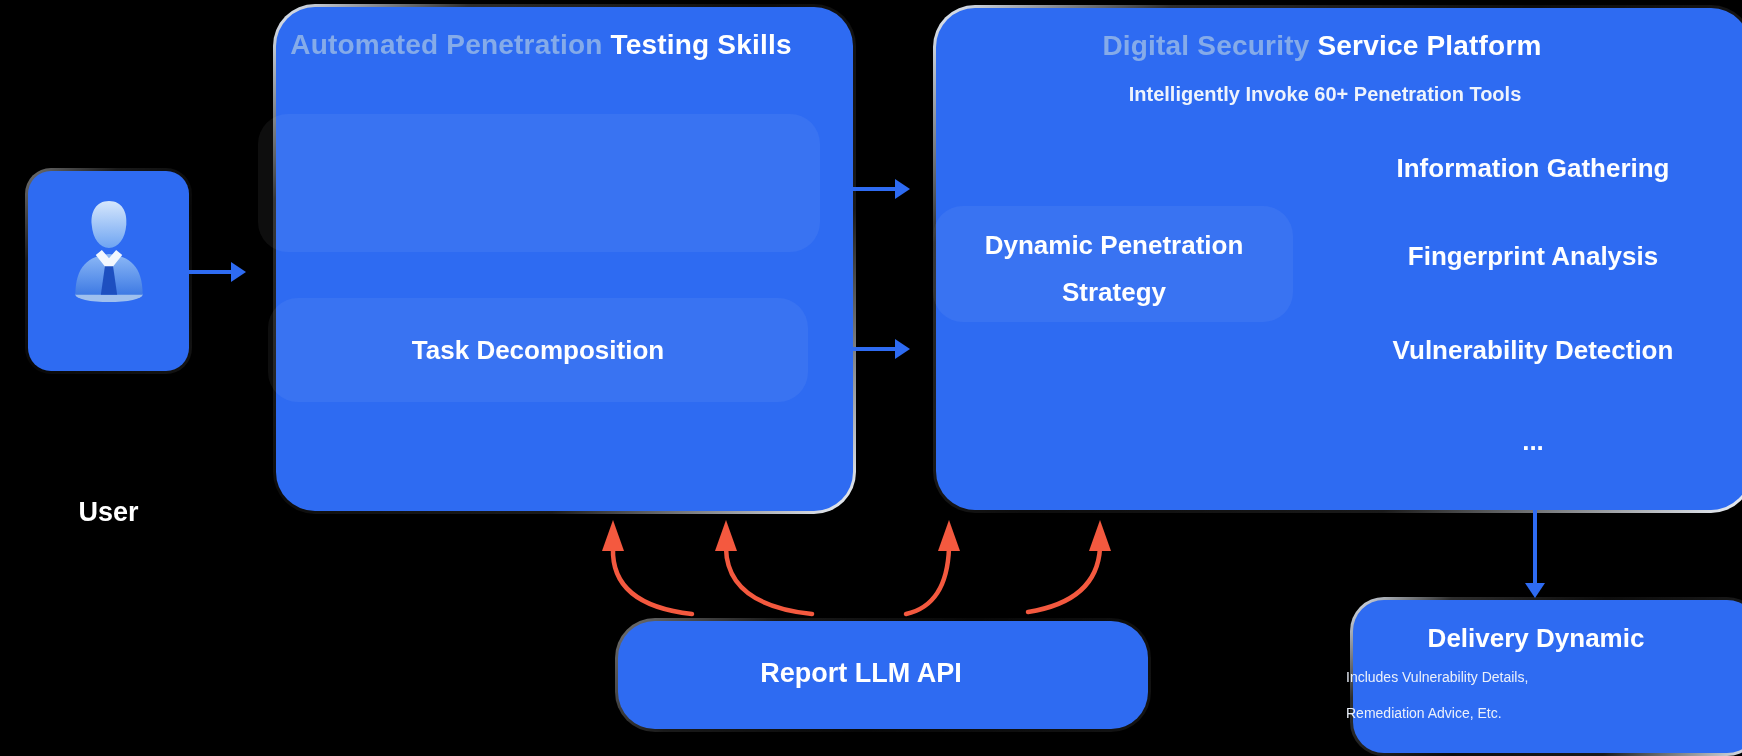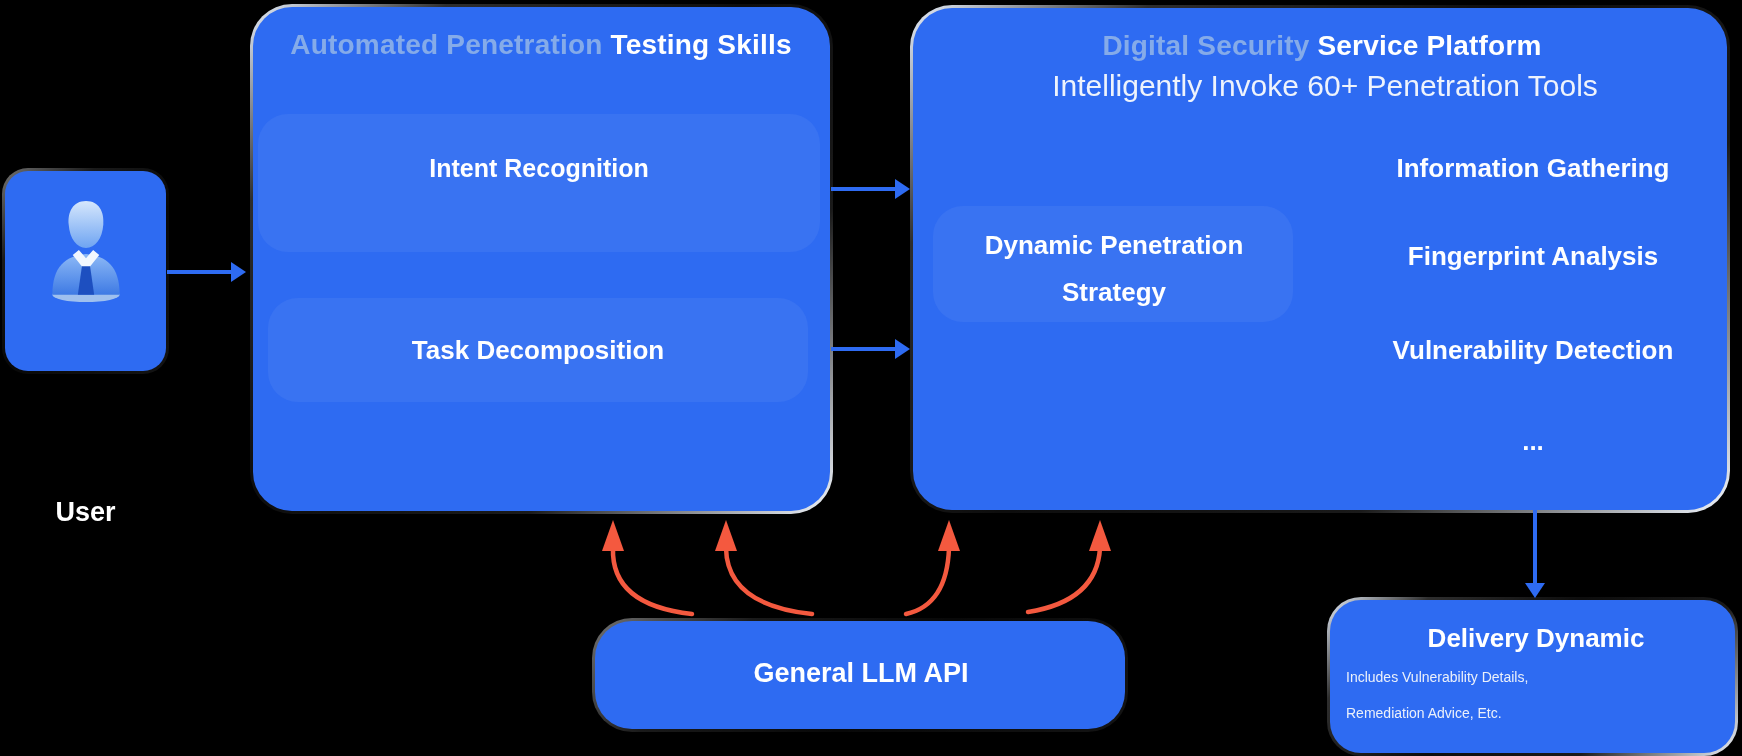--- a/index.html
+++ b/index.html
@@ -8,38 +8,39 @@
     font-family:"Liberation Sans", sans-serif;
     -webkit-font-smoothing:antialiased;
   }
   
   .card{
     position:absolute;
     border:3px solid transparent;
     background:
       linear-gradient(#2e6bf2,#2e6bf2) padding-box,
       linear-gradient(135deg, #e9f1fd 0%, rgba(255,255,255,.18) 18%, rgba(255,255,255,.05) 45%, rgba(255,255,255,.10) 72%, #f2f7ff 100%) border-box;
+    margin-left: 23px;
   }
   .card.soft{
     background:
       linear-gradient(#2e6bf2,#2e6bf2) padding-box,
       linear-gradient(135deg, rgba(255,255,255,.45) 0%, rgba(255,255,255,.10) 25%, rgba(255,255,255,.03) 55%, rgba(255,255,255,.08) 100%) border-box;
   }
   .r42{border-radius:42px;}
   .r34{border-radius:34px;}
   .r26{border-radius:26px;}
   
   .inner-panel{
     position:absolute;background:rgba(255,255,255,.055);border-radius:30px;
   }
   
   .t{position:absolute;white-space:nowrap;transform:translate(-50%,-50%);}
   .title-28{font-size:28px;font-weight:600;letter-spacing:.2px;color:#fff;}
   .title-light{color:#85abe9;}
-  .sub-22{font-size:30px;font-weight:400;color:#dde6f6;}
+  .sub-22{font-size:20px;font-weight:700;color:#dde6f6;margin-top:8px;}
   .h-25{font-size:25px;font-weight:700;color:#fff;}
   .h-26{font-size:26px;font-weight:700;color:#fff;text-align:center;}
   .cap-26{font-size:26px;font-weight:600;color:#fdfeff;}
   .center-lines{text-align:center;line-height:47px;}
   .delivery-detail{
     position:absolute;font-size:14px;font-weight:400;color:#ebf0fa;white-space:nowrap;
   }
   svg.overlay{position:absolute;left:0;top:0;pointer-events:none;}
 </style>
 </head>
@@ -67,21 +68,20 @@
     </svg>
     <div class="t" style="left:50%;top:341px;font-size:27px;font-weight:600;color:#fff;">User</div>
   </div>
 
   <div class="card r42" style="left:250px;top:4px;width:577px;height:504px;"></div>
   <div class="t title-28" style="left:541px;top:45px;">
     <span class="title-light">Automated Penetration </span><span style="font-weight:700;">Testing Skills</span>
   </div>
 
   <div class="inner-panel" style="left:258px;top:114px;width:562px;height:138px;"></div>
-  <div class="t h-25" style="left:539px;top:168px;">Intent Recognition</div>
 
   <div class="inner-panel" style="left:268px;top:298px;width:540px;height:104px;"></div>
   <div class="t h-26" style="left:538px;top:350px;">Task Decomposition</div>
 
   <div class="card r42" style="left:910px;top:5px;width:814px;height:502px;"></div>
   <div class="t title-28" style="left:1322px;top:46px;">
     <span class="title-light">Digital Security </span><span style="font-weight:700;">Service Platform</span>
   </div>
   <div class="t sub-22" style="left:1325px;top:86px;color:#eef3fc;">Intelligently Invoke 60+ Penetration Tools</div>
 
@@ -90,21 +90,21 @@
     <div>Dynamic Penetration</div>
     <div>Strategy</div>
   </div>
 
   <div class="t cap-26" style="left:1533px;top:168px;">Information Gathering</div>
   <div class="t cap-26" style="left:1533px;top:256px;">Fingerprint Analysis</div>
   <div class="t cap-26" style="left:1533px;top:350px;">Vulnerability Detection</div>
   <div class="t cap-26" style="left:1533px;top:441px;font-weight:700;">...</div>
 
   <div class="card soft r42" style="left:592px;top:618px;width:530px;height:108px;border-radius:40px;"></div>
-  <div class="t" style="left:861px;top:673px;font-size:27px;font-weight:700;color:#fff;">General LLM API</div>
+  <div class="t" style="left:861px;top:673px;font-size:27px;font-weight:700;color:#fff;">Report LLM API</div>
 
   <div class="card r34" style="left:1327px;top:597px;width:405px;height:153px;"></div>
   <div class="t" style="left:1536px;top:638px;font-size:26px;font-weight:700;color:#fff;">Delivery Dynamic</div>
   <div class="delivery-detail" style="left:1346px;top:669px;">Includes Vulnerability Details,</div>
   <div class="delivery-detail" style="left:1346px;top:705px;">Remediation Advice, Etc.</div>
 
   <svg class="overlay" width="1742" height="756" viewBox="0 0 1742 756">
 
     <g>
       <line x1="167" y1="272" x2="231" y2="272" stroke="#2e6bf2" stroke-width="4"></line>

